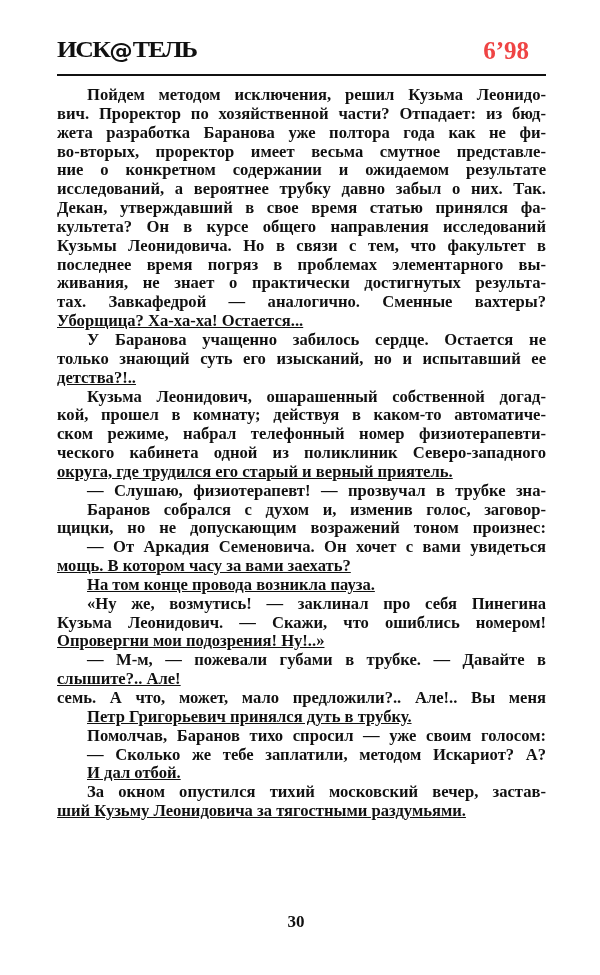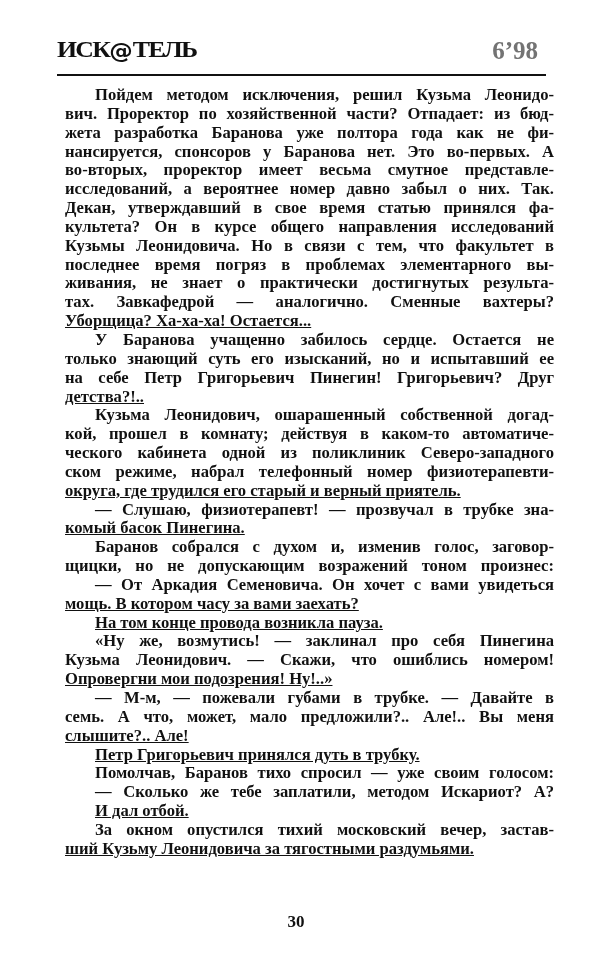--- a/index.html
+++ b/index.html
@@ -39,33 +39,32 @@
     }
     .logo .at {
       display: inline-block;
       font-family: "DejaVu Sans", sans-serif;
       font-size: 21px;
       letter-spacing: 0;
       transform: translateY(1px);
     }
     .issue {
       position: absolute;
-      right: 8px;
+      right: 17px;
       top: 3px;
       font-family: "Liberation Serif", "DejaVu Serif", serif;
       font-weight: bold;
       font-size: 25px;
-      color: #737373;
+      color: #ef4444;
     }
     .body-text {
       position: absolute;
       left: 57px;
       top: 86px;
       width: 489px;
-      margin-left: 8px;
     }
     .line {
       height: 18.85px;
       line-height: 18.85px;
       font-family: "Liberation Serif", "DejaVu Serif", serif;
       font-weight: bold;
       font-size: 16.6px;
       white-space: nowrap;
       text-align: justify;
       text-align-last: justify;
@@ -95,52 +94,50 @@
 
 <div class="header">
   <div class="logo"><span>ИСК</span><span class="at">@</span><span>ТЕЛЬ</span></div>
   <div class="issue">6’98</div>
 </div>
 
 <div class="body-text" id="body-text">
     <div class="line indent">Пойдем методом исключения, решил Кузьма Леонидо-</div>
     <div class="line">вич. Проректор по хозяйственной части? Отпадает: из бюд-</div>
     <div class="line">жета разработка Баранова уже полтора года как не фи-</div>
-    <div class="line">нансируется, спонсоров у Баранова нет. Это во-первых. А</div>
     <div class="line">во-вторых, проректор имеет весьма смутное представле-</div>
-    <div class="line">исследований, а вероятнее номер давно забыл о них. Так.</div>
+    <div class="line">ние о конкретном содержании и ожидаемом результате</div>
+    <div class="line">исследований, а вероятнее трубку давно забыл о них. Так.</div>
     <div class="line">Декан, утверждавший в свое время статью принялся фа-</div>
     <div class="line">культета? Он в курсе общего направления исследований</div>
     <div class="line">Кузьмы Леонидовича. Но в связи с тем, что факультет в</div>
     <div class="line">последнее время погряз в проблемах элементарного вы-</div>
     <div class="line">живания, не знает о практически достигнутых результа-</div>
     <div class="line">тах. Завкафедрой — аналогично. Сменные вахтеры?</div>
     <div class="line last">Уборщица? Ха-ха-ха! Остается...</div>
     <div class="line indent">У Баранова учащенно забилось сердце. Остается не</div>
     <div class="line">только знающий суть его изысканий, но и испытавший ее</div>
-    <div class="line">на себе Петр Григорьевич Пинегин! Григорьевич? Друг</div>
     <div class="line last">детства?!..</div>
     <div class="line indent">Кузьма Леонидович, ошарашенный собственной догад-</div>
     <div class="line">кой, прошел в комнату; действуя в каком-то автоматиче-</div>
+    <div class="line">ском режиме, набрал телефонный номер физиотерапевти-</div>
     <div class="line">ческого кабинета одной из поликлиник Северо-западного</div>
-    <div class="line">ском режиме, набрал телефонный номер физиотерапевти-</div>
     <div class="line last">округа, где трудился его старый и верный приятель.</div>
     <div class="line indent">— Слушаю, физиотерапевт! — прозвучал в трубке зна-</div>
-    <div class="line last">комый басок Пинегина.</div>
     <div class="line indent">Баранов собрался с духом и, изменив голос, заговор-</div>
     <div class="line">щицки, но не допускающим возражений тоном произнес:</div>
     <div class="line indent">— От Аркадия Семеновича. Он хочет с вами увидеться</div>
     <div class="line last">мощь. В котором часу за вами заехать?</div>
     <div class="line indent last">На том конце провода возникла пауза.</div>
     <div class="line indent">«Ну же, возмутись! — заклинал про себя Пинегина</div>
     <div class="line">Кузьма Леонидович. — Скажи, что ошиблись номером!</div>
     <div class="line last">Опровергни мои подозрения! Ну!..»</div>
     <div class="line indent">— М-м, — пожевали губами в трубке. — Давайте в</div>
+    <div class="line last">слышите?.. Але!</div>
     <div class="line">семь. А что, может, мало предложили?.. Але!.. Вы меня</div>
-    <div class="line last">слышите?.. Але!</div>
     <div class="line indent last">Петр Григорьевич принялся дуть в трубку.</div>
     <div class="line indent">Помолчав, Баранов тихо спросил — уже своим голосом:</div>
     <div class="line indent">— Сколько же тебе заплатили, методом Искариот? А?</div>
     <div class="line indent last">И дал отбой.</div>
     <div class="line indent">За окном опустился тихий московский вечер, застав-</div>
     <div class="line last">ший Кузьму Леонидовича за тягостными раздумьями.</div>
   </div>
 
 <div class="page-number">30</div>
 

